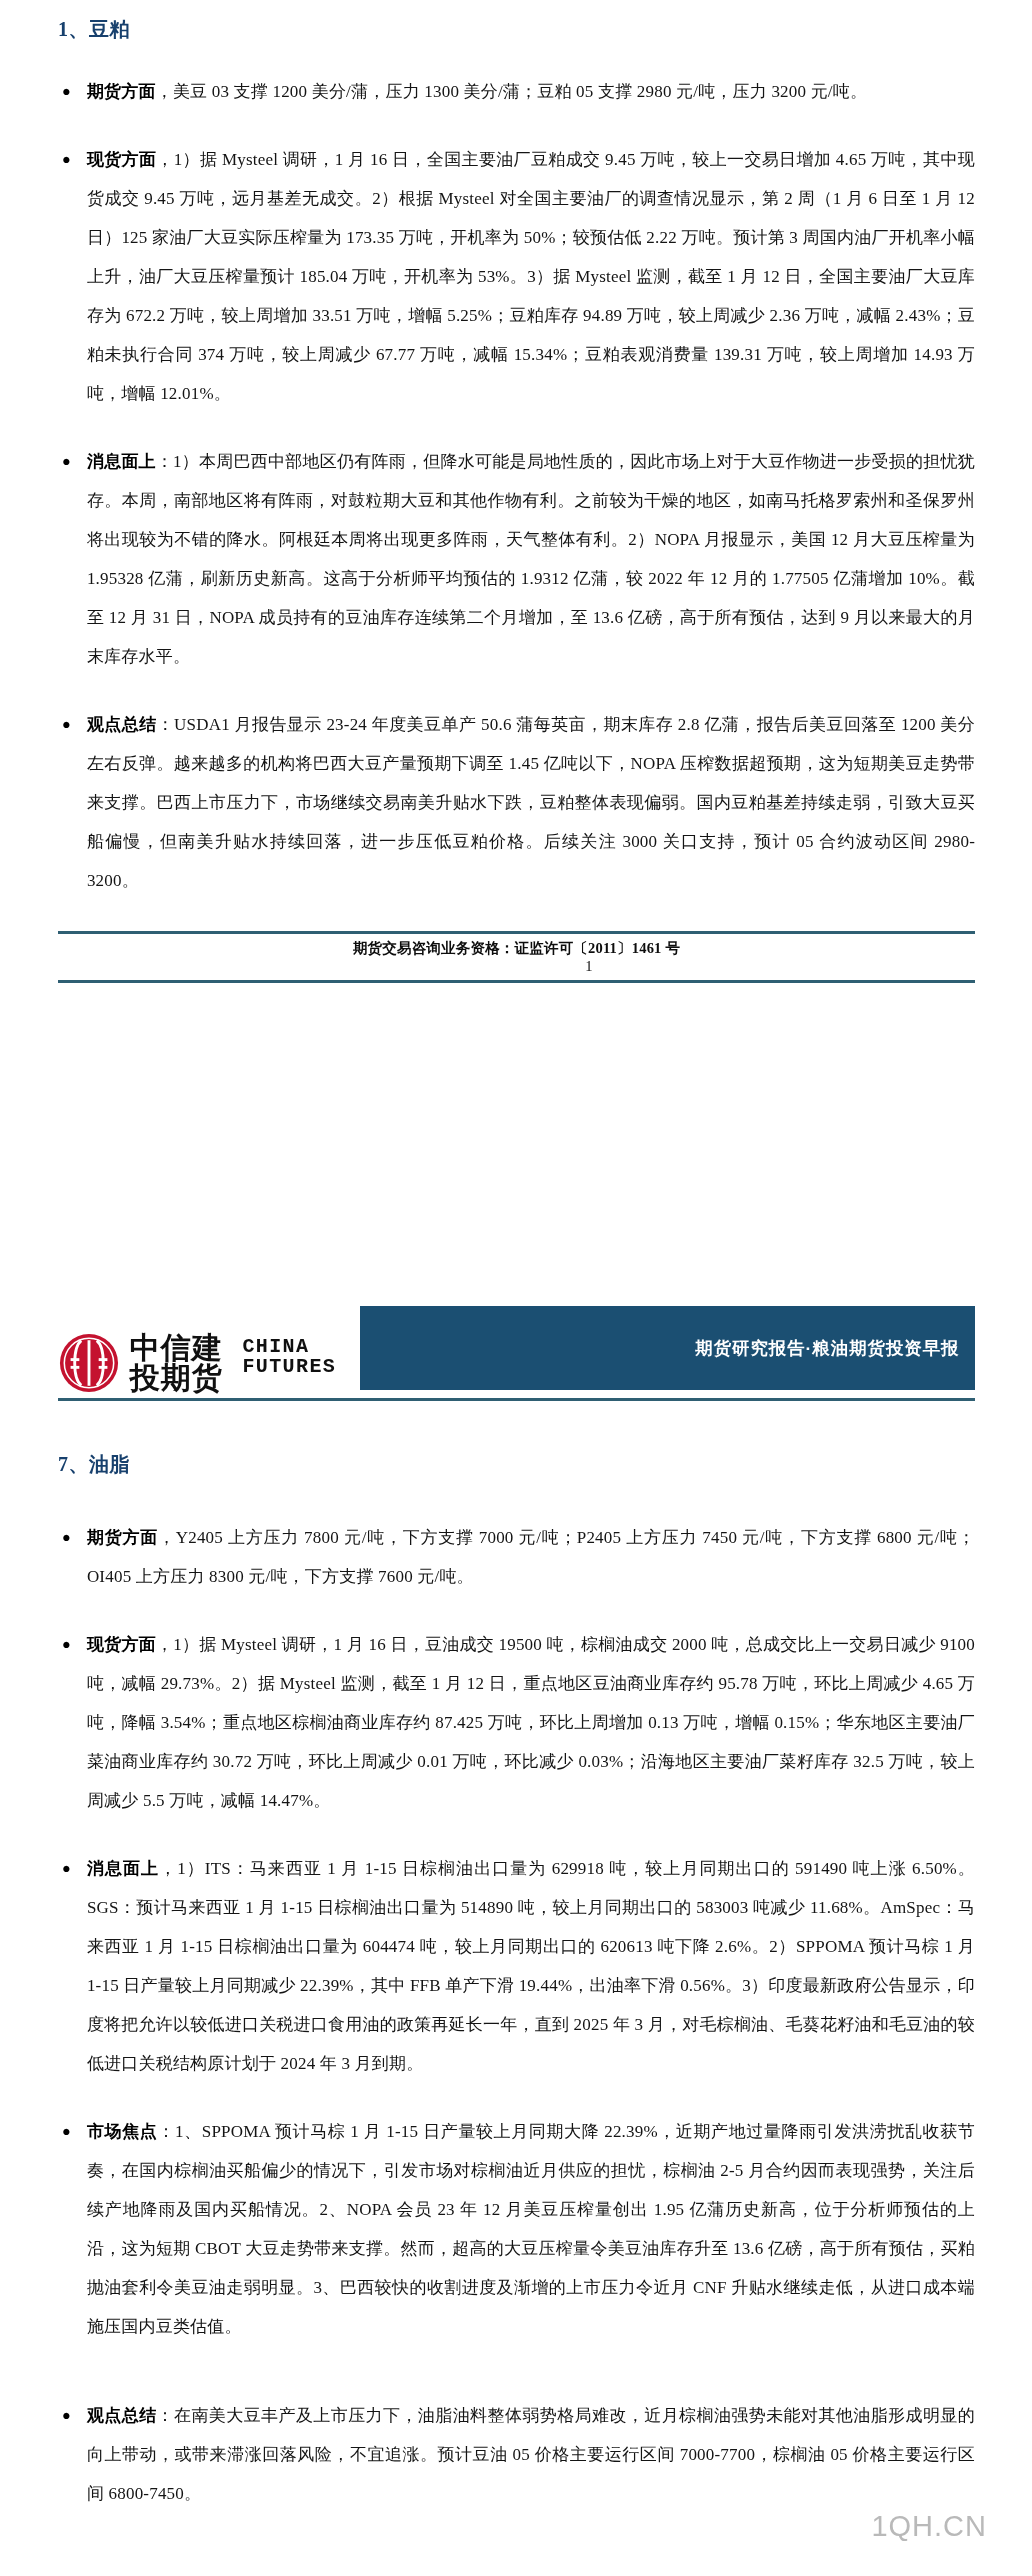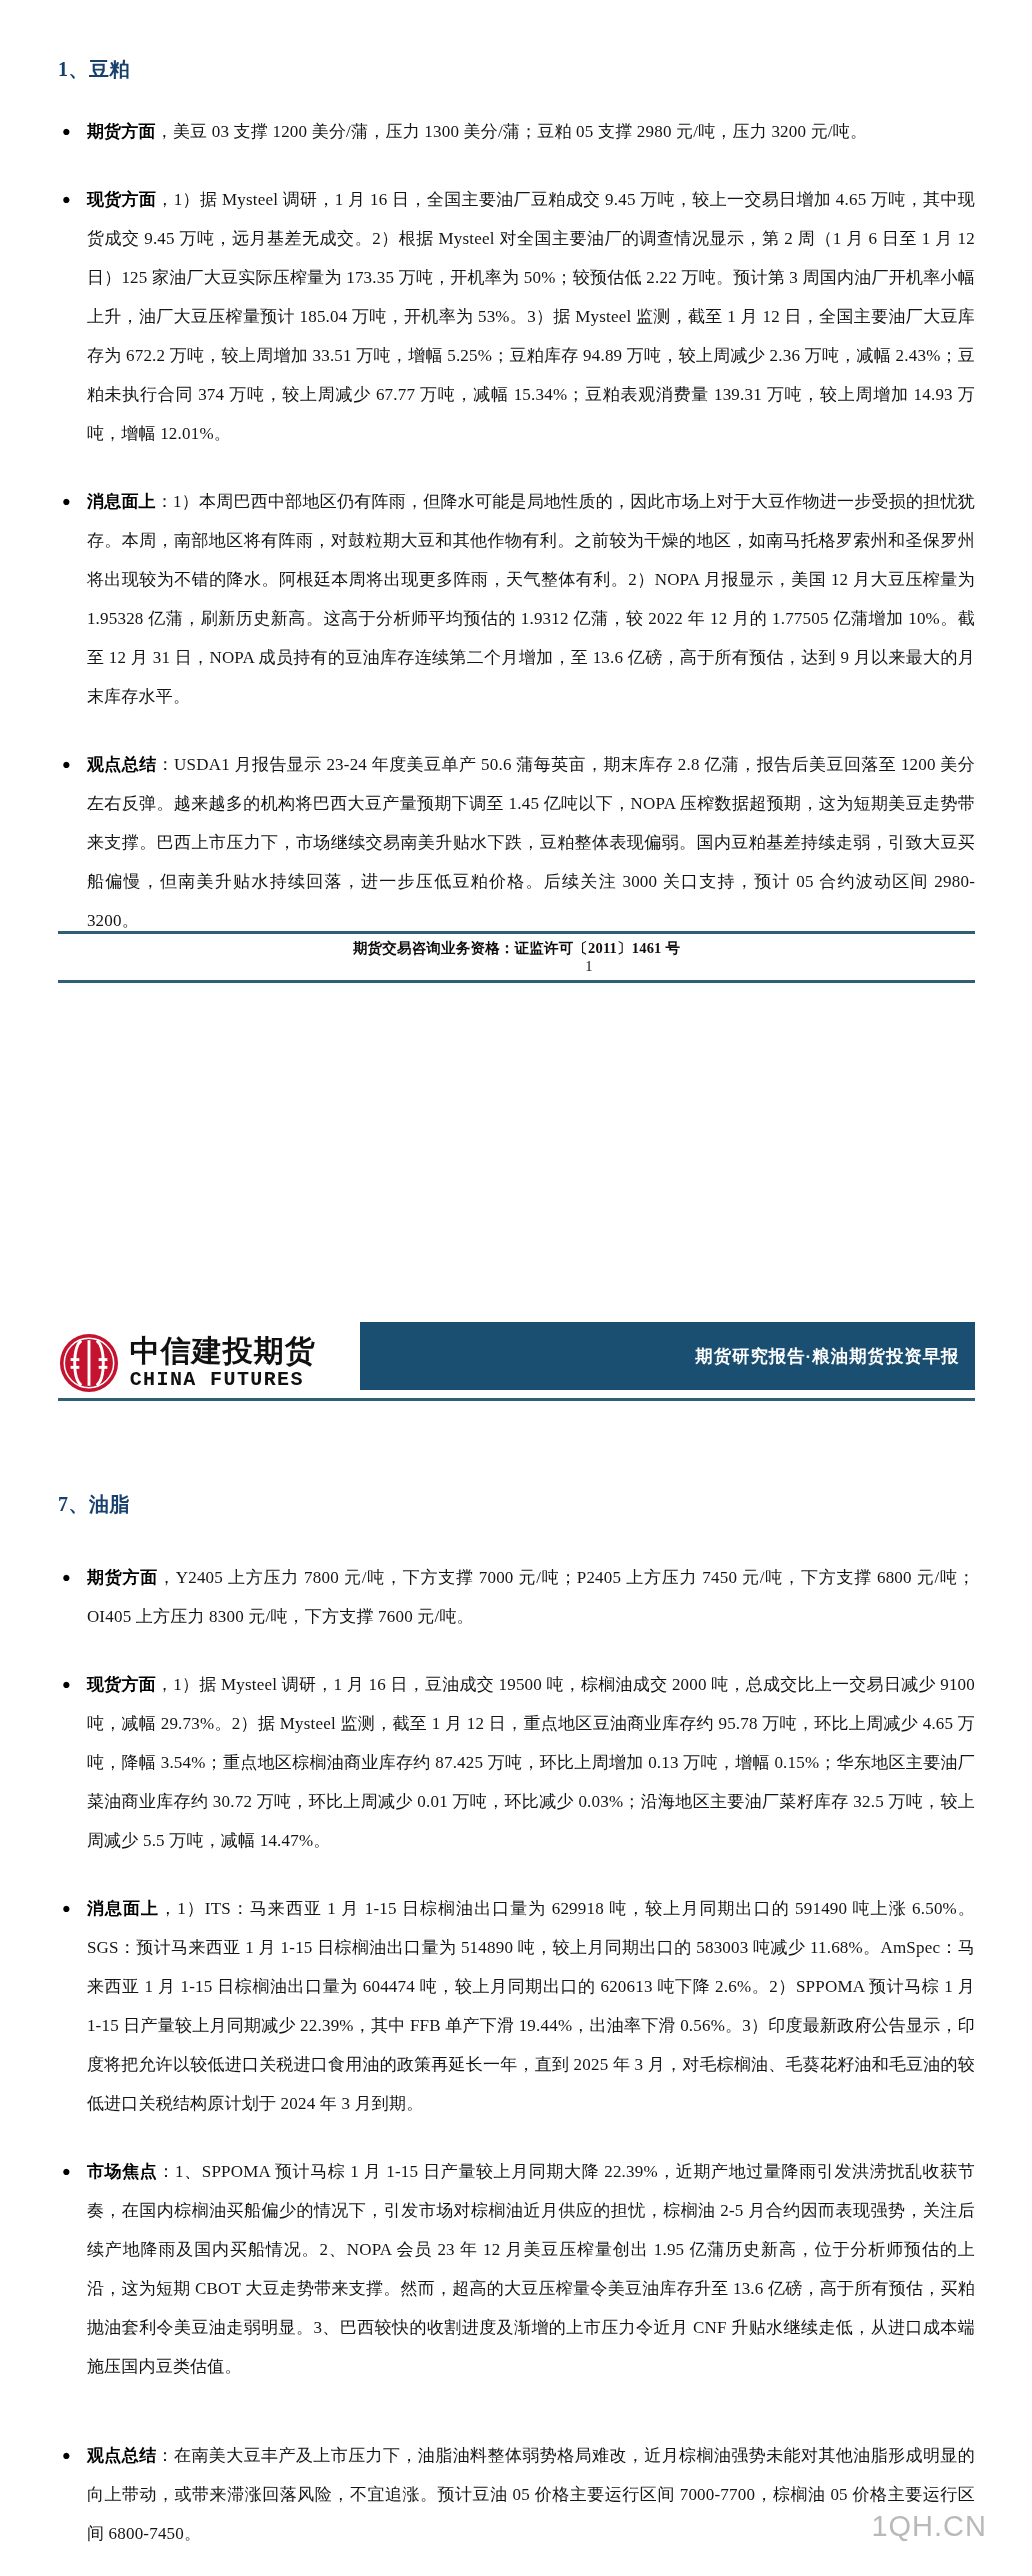--- a/index.html
+++ b/index.html
@@ -26,21 +26,20 @@
   .page-2 {
     height: 1286px;
     padding: 0 58px;
   }
   .section-title {
     font-family: "Liberation Serif", "DejaVu Serif", serif;
     font-size: 20px;
     font-weight: bold;
     color: #17406d;
     letter-spacing: 0.5px;
-    margin-top: 40px;
   }
   .bullet-block {
     display: flex;
     align-items: flex-start;
   }
   .bullet-dot {
     flex: 0 0 auto;
     width: 25px;
     font-size: 14.5px;
     line-height: 39px;
@@ -113,21 +112,21 @@
     width: 290px;
   }
   .logo-mark {
     width: 62px;
     height: 62px;
     flex: 0 0 auto;
     margin-right: 9.7px;
   }
   .logo-text {
     display: flex;
-    flex-direction: column;
+    flex-direction: row;
     justify-content: flex-start;
     line-height: 1;
   }
   .logo-cn {
     font-family: "Liberation Sans", "DejaVu Sans", sans-serif;
     font-size: 30px;
     font-weight: bold;
     letter-spacing: 1px;
     color: #101010;
   }
@@ -135,21 +134,21 @@
     font-family: Liberation Mono, monospace;
     font-size: 20px;
     font-weight: bold;
     letter-spacing: 1.4px;
     color: #101010;
     margin-top: 3.9px;
   }
   .header-banner {
     flex: 1 1 auto;
     background: #1b4f72;
-    height: 68px;
+    height: 84px;
     display: flex;
     align-items: center;
     justify-content: flex-end;
     margin-left: 11.6px;
     margin-bottom: 3.9px;
   }
   .header-banner-text {
     color: #ffffff;
     font-family: "Liberation Sans", "DejaVu Sans", sans-serif;
     font-size: 17.4px;

